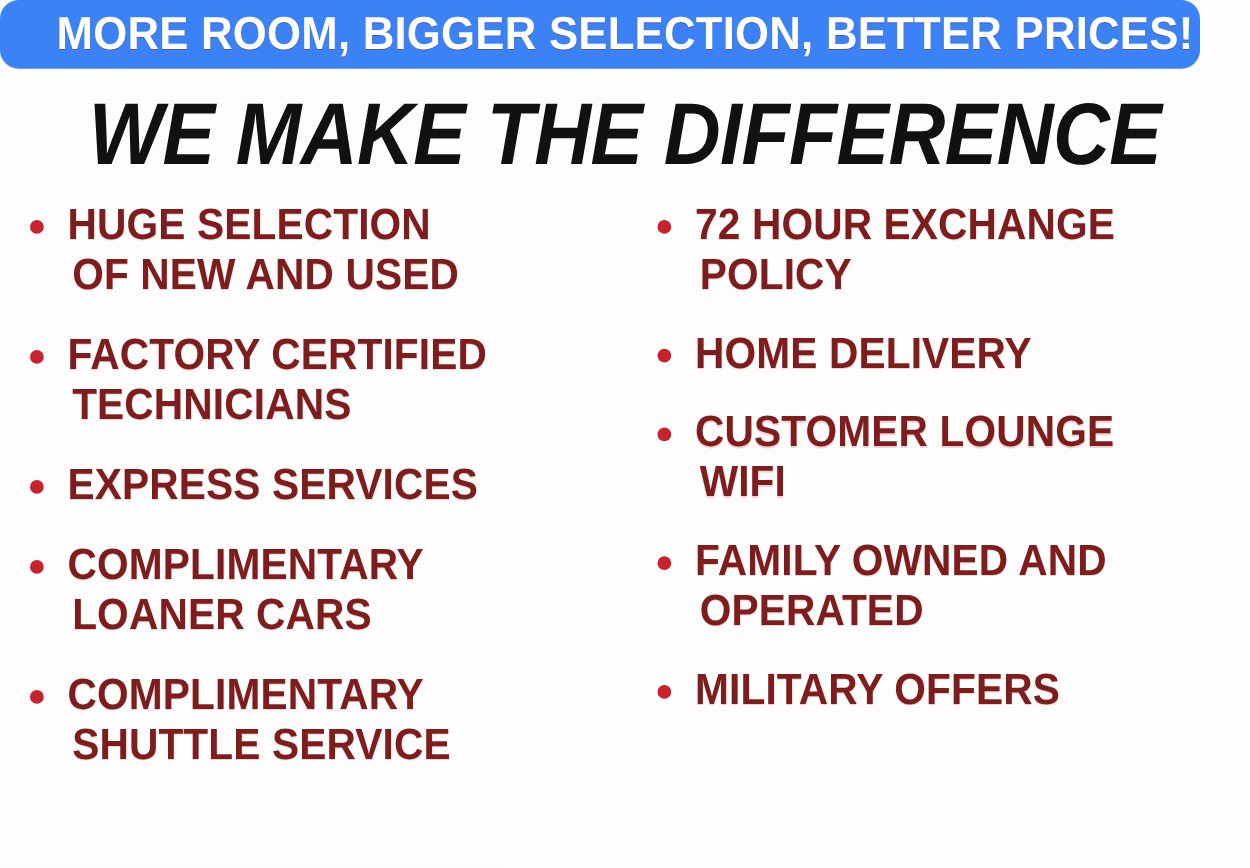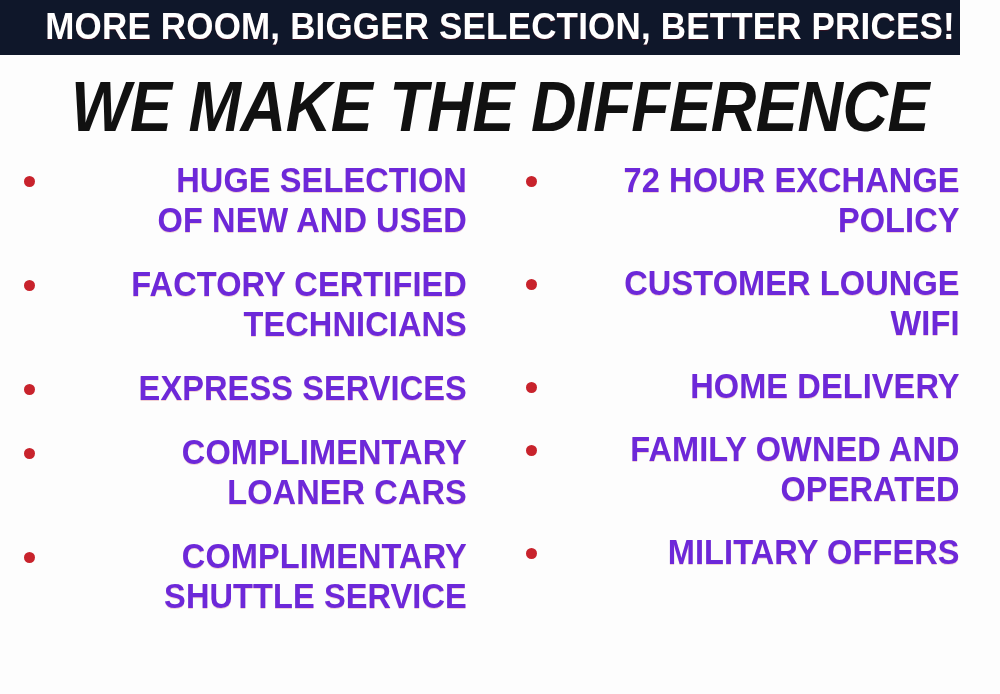--- a/index.html
+++ b/index.html
@@ -16,21 +16,22 @@
     font-family: "Liberation Sans", "DejaVu Sans", sans-serif;
   }
 
   
   #banner {
     position: absolute;
     left: 0;
     top: 0;
     width: 960px;
     height: 55px;
-    background: #0f172a;
+    background: #3b82f6;
+    border-radius: 15px;
   }
   #banner-text {
     position: absolute;
     left: 0;
     top: 0;
     width: 1000px;
     height: 55px;
     line-height: 53px;
     text-align: center;
     color: #ffffff;
@@ -66,27 +67,26 @@
     position: absolute;
     top: 160px;
   }
   #col-left  { left: 18px;  width: 480px; }
   #col-right { left: 520px; width: 470px; }
 
   .bullet-item {
     position: relative;
     display: block;
     padding-left: 36px;
-    color: #6d28d9;
+    color: #7f1d1d;
     font-weight: 700;
     font-size: 35px;
     line-height: 40px;
     letter-spacing: 0.1px;
     text-shadow: 0 1px 0 rgba(200,35,44,0.20);
-    text-align: right;
   }
   #col-left  .bullet-item { margin-bottom: 24px; }
   #col-right .bullet-item { margin-bottom: 23px; }
 
   .bullet-dot {
     position: absolute;
     left: 6px;
     top: 16px;
     width: 11px;
     height: 11px;
@@ -156,28 +156,28 @@
       <div class="bullet-item">
         <span class="bullet-dot"></span>
         <span class="bullet-lines">
           <span class="bullet-line">72 HOUR EXCHANGE</span>
           <span class="bullet-line">POLICY</span>
         </span>
       </div>
       <div class="bullet-item">
         <span class="bullet-dot"></span>
         <span class="bullet-lines">
-          <span class="bullet-line">CUSTOMER LOUNGE</span>
-          <span class="bullet-line">WIFI</span>
+          <span class="bullet-line">HOME DELIVERY</span>
         </span>
       </div>
       <div class="bullet-item">
         <span class="bullet-dot"></span>
         <span class="bullet-lines">
-          <span class="bullet-line">HOME DELIVERY</span>
+          <span class="bullet-line">CUSTOMER LOUNGE</span>
+          <span class="bullet-line">WIFI</span>
         </span>
       </div>
       <div class="bullet-item">
         <span class="bullet-dot"></span>
         <span class="bullet-lines">
           <span class="bullet-line">FAMILY OWNED AND</span>
           <span class="bullet-line">OPERATED</span>
         </span>
       </div>
       <div class="bullet-item">

